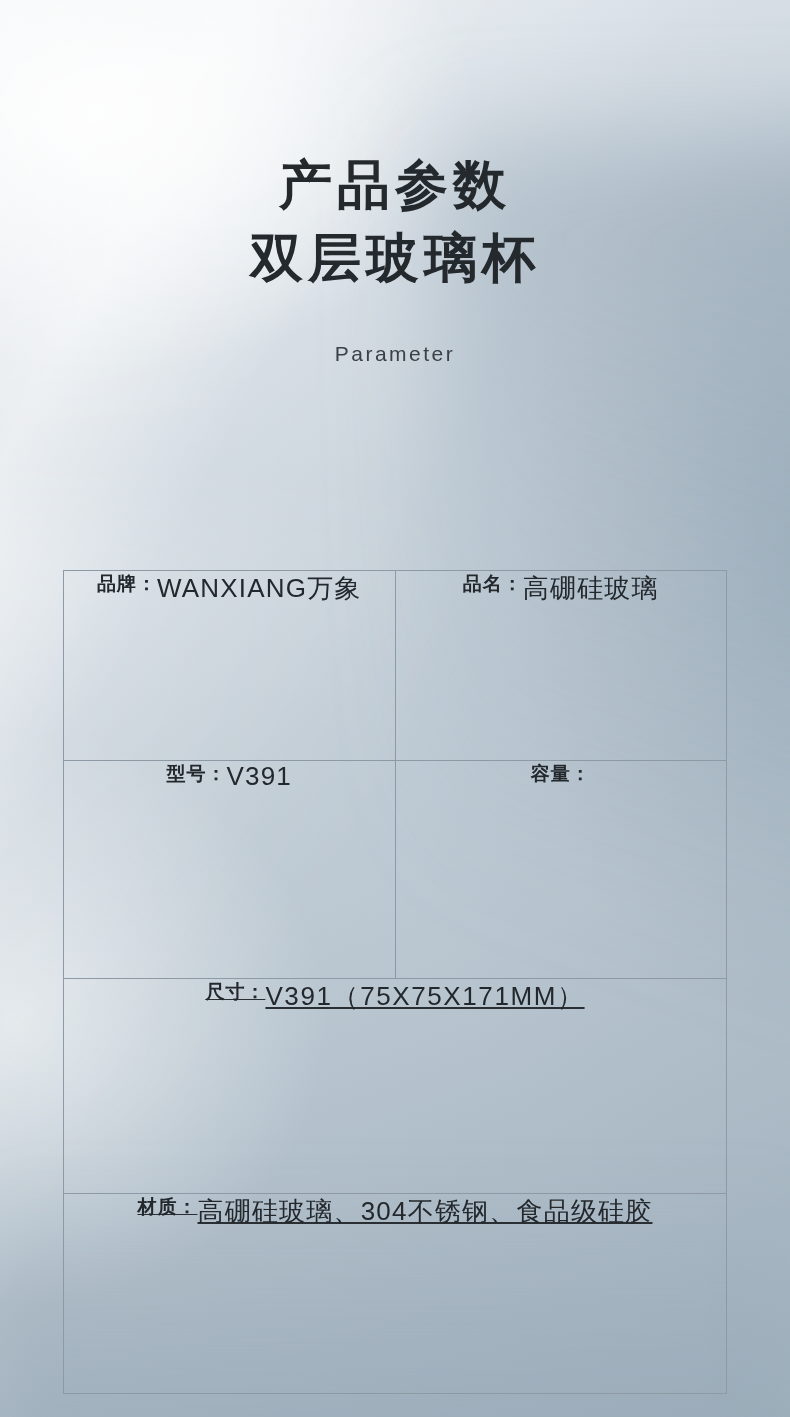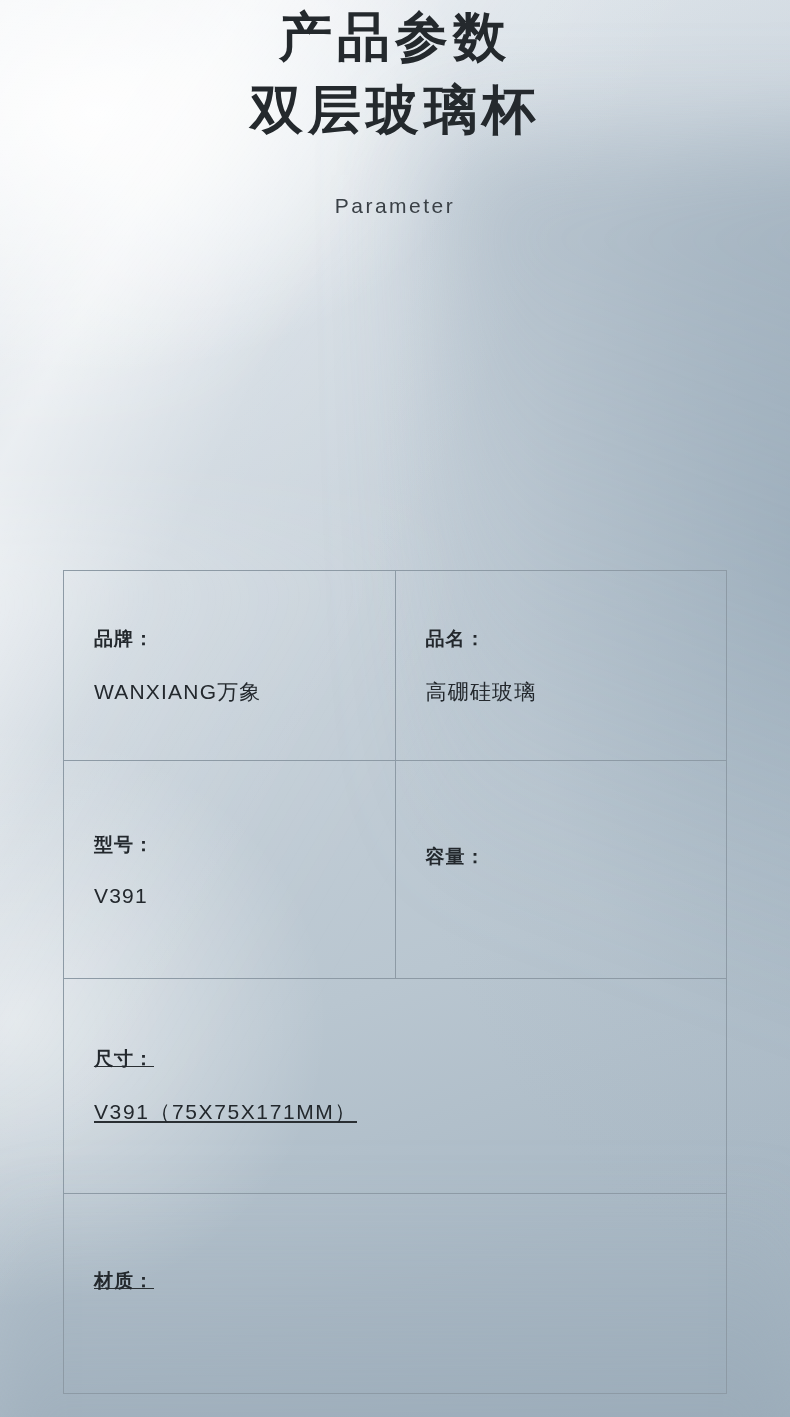--- a/index.html
+++ b/index.html
@@ -73,20 +73,21 @@
     pointer-events: none;
   }
 
   .content {
     position: relative;
     z-index: 2;
   }
 
   .heading {
     text-align: center;
+    padding-top: 148px;
   }
   .heading .line {
     font-size: 53px;
     font-weight: bold;
     letter-spacing: 5px;
     line-height: 1.38;
     color: #24292d;
   }
   .subtitle {
     text-align: center;
@@ -109,39 +110,38 @@
   .spec-row {
     display: flex;
     width: 100%;
   }
   .spec-cell {
     border-right: 1px solid #8d9aa5;
     border-bottom: 1px solid #8d9aa5;
     box-sizing: border-box;
     padding: 0 30px;
     display: flex;
-    flex-direction: column;
     justify-content: center;
   }
   .spec-cell.half { width: 50%; }
   .spec-cell.full { width: 100%; text-decoration: underline; }
   .h-190 { height: 190px; }
   .h-218 { height: 218px; }
   .h-215 { height: 215px; }
   .h-200 { height: 200px; }
 
   .cell-label {
     font-size: 19px;
     font-weight: bold;
     letter-spacing: 1px;
     color: #23282d;
     margin-bottom: 26px;
   }
   .cell-value {
-    font-size: 21px;
+    font-size: 26px;
     font-weight: 500;
     letter-spacing: 1.2px;
     color: #23282d;
   }
   .cell-value.small-gap { letter-spacing: 1.6px; }
 </style>
 </head>
 <body>
 
 <div class="page">
@@ -183,18 +183,19 @@
       <div class="spec-row">
         <div class="spec-cell full h-215">
           <div class="cell-label">尺寸：</div>
           <div class="cell-value small-gap">V391（75X75X171MM）</div>
         </div>
       </div>
 
       <div class="spec-row">
         <div class="spec-cell full h-200">
           <div class="cell-label">材质：</div>
+          <div class="cell-value">高硼硅玻璃、304不锈钢、食品级硅胶</div>
         </div>
       </div>
 
     </div>
   </div>
 </div>
 
 </body></html>

